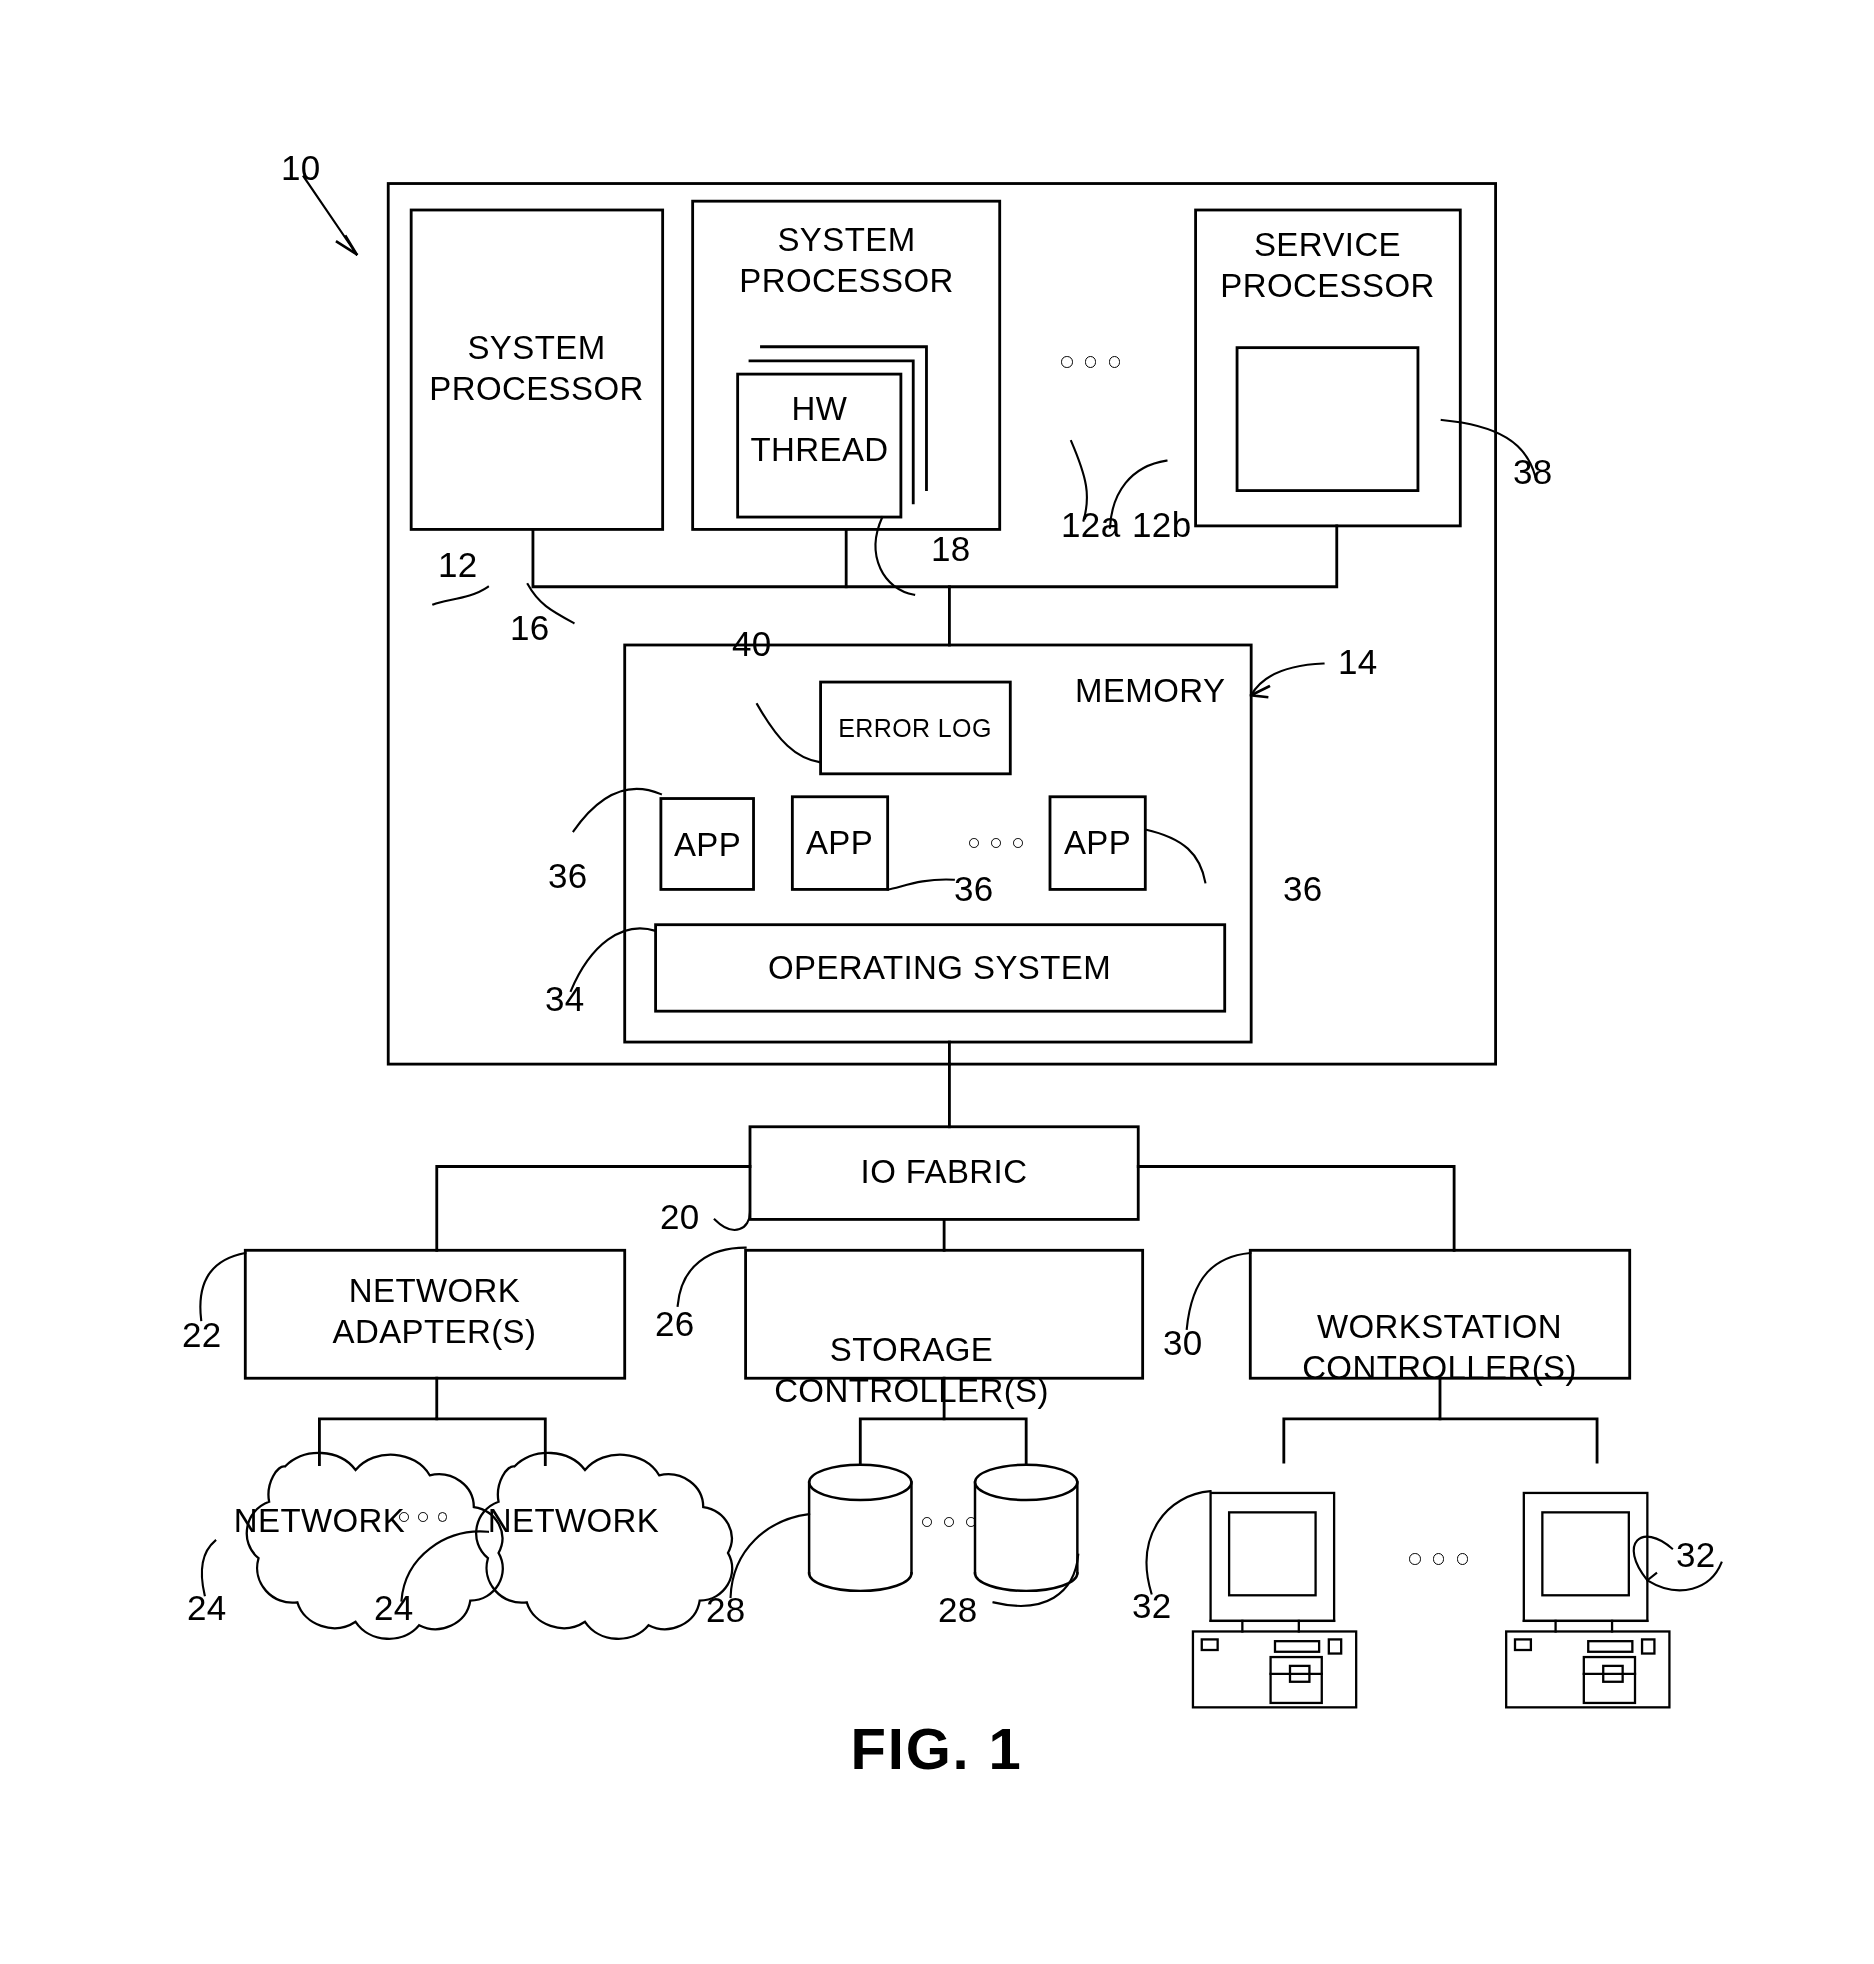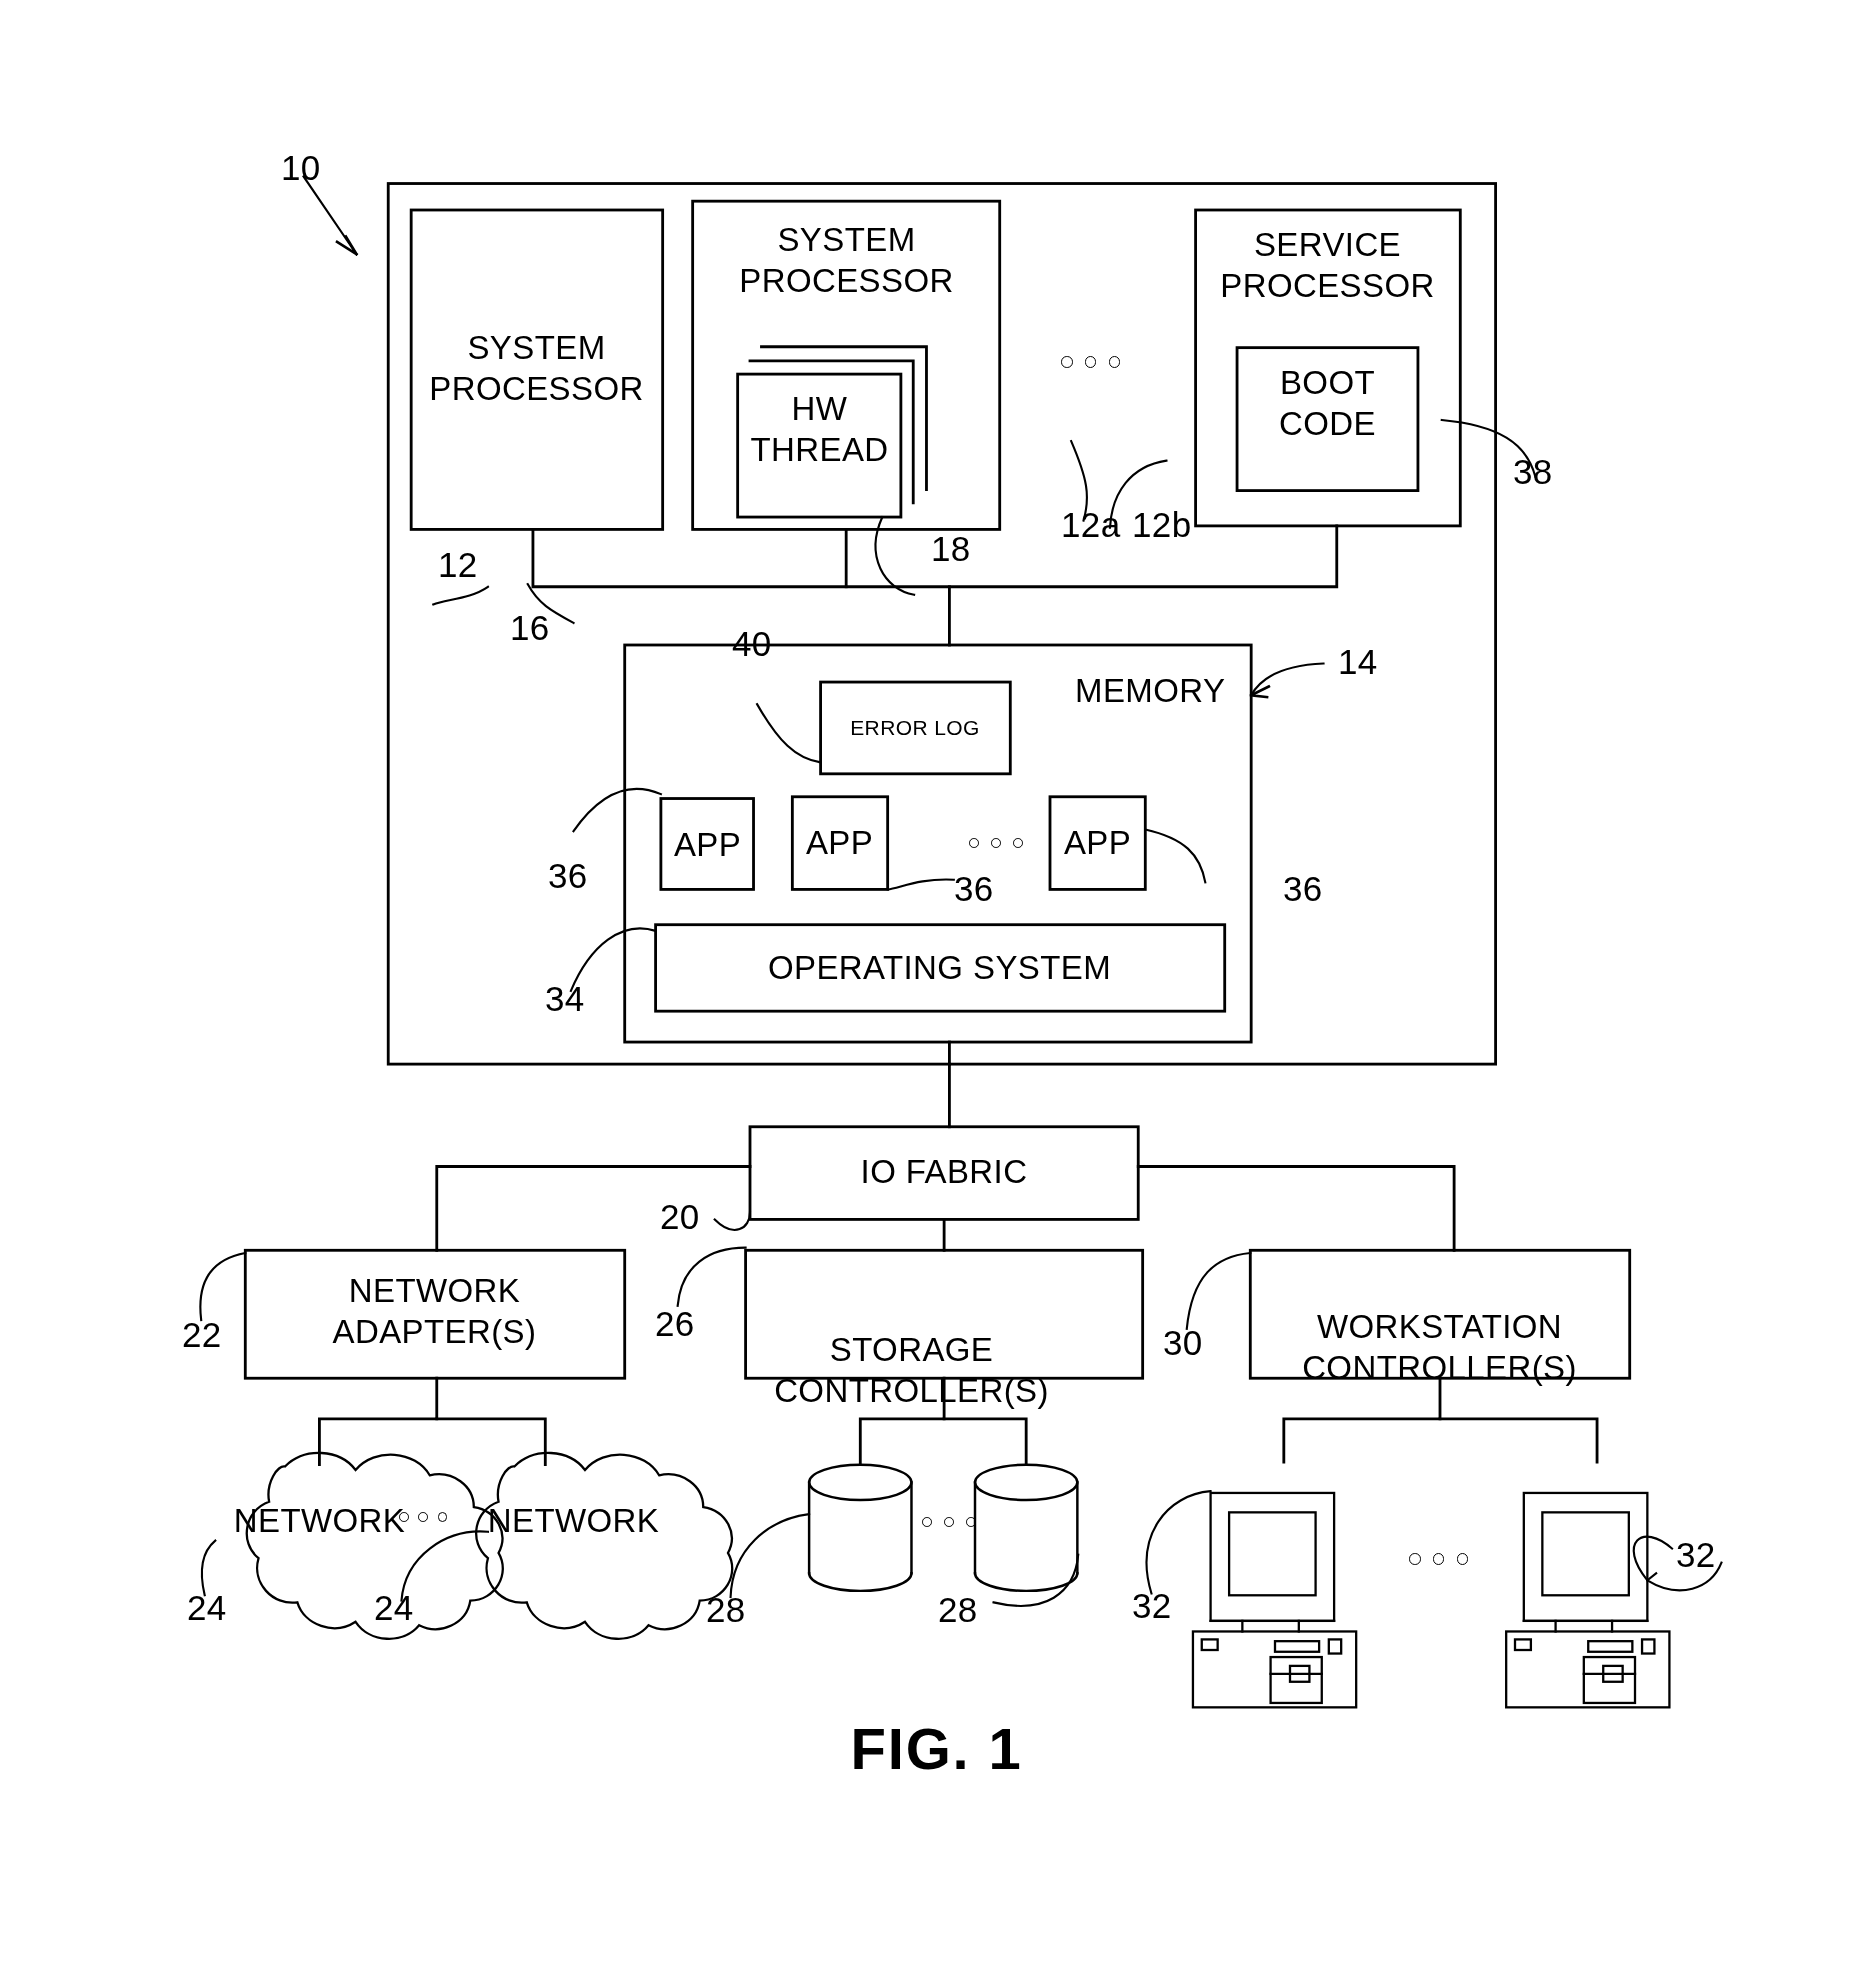--- a/index.html
+++ b/index.html
@@ -32,21 +32,21 @@
     white-space: nowrap;
     text-align: center;
     font-family: "Liberation Sans", sans-serif;
     letter-spacing: 0.4px;
   }
   .boxlabel {
     font-size: 33px;
     line-height: 41px;
   }
   .boxlabel.small {
-    font-size: 21px;
+    font-size: 25px;
     line-height: 40px;
   }
   .refnum {
     font-size: 35px;
     font-family: "Liberation Sans", sans-serif;
   }
   .figcap {
     font-size: 58px;
     font-weight: bold;
     letter-spacing: 1.8px;
@@ -271,24 +271,20 @@
   <div class="lbl boxlabel" style="left:738px; top:388px; width:163px;">
     <div>HW</div>
     <div>THREAD</div>
   </div>
 
   <div class="lbl boxlabel" style="left:1195px; top:224px; width:265px;">
     <div>SERVICE</div>
     <div>PROCESSOR</div>
   </div>
 
-  <div class="lbl boxlabel" style="left:1237px; top:362px; width:181px;">
-    <div>BOOT</div>
-    <div>CODE</div>
-  </div>
 
   <div class="dots" style="left:1061px; top:356px;">
     <span class="dot"></span>
     <span class="dot"></span>
     <span class="dot"></span>
   </div>
 
   <div class="lbl boxlabel" style="left:1075px; top:670px; width:168px; text-align:left;">MEMORY</div>
 
   <div class="lbl boxlabel small" style="left:820px; top:708px; width:190px;">ERROR LOG</div>

